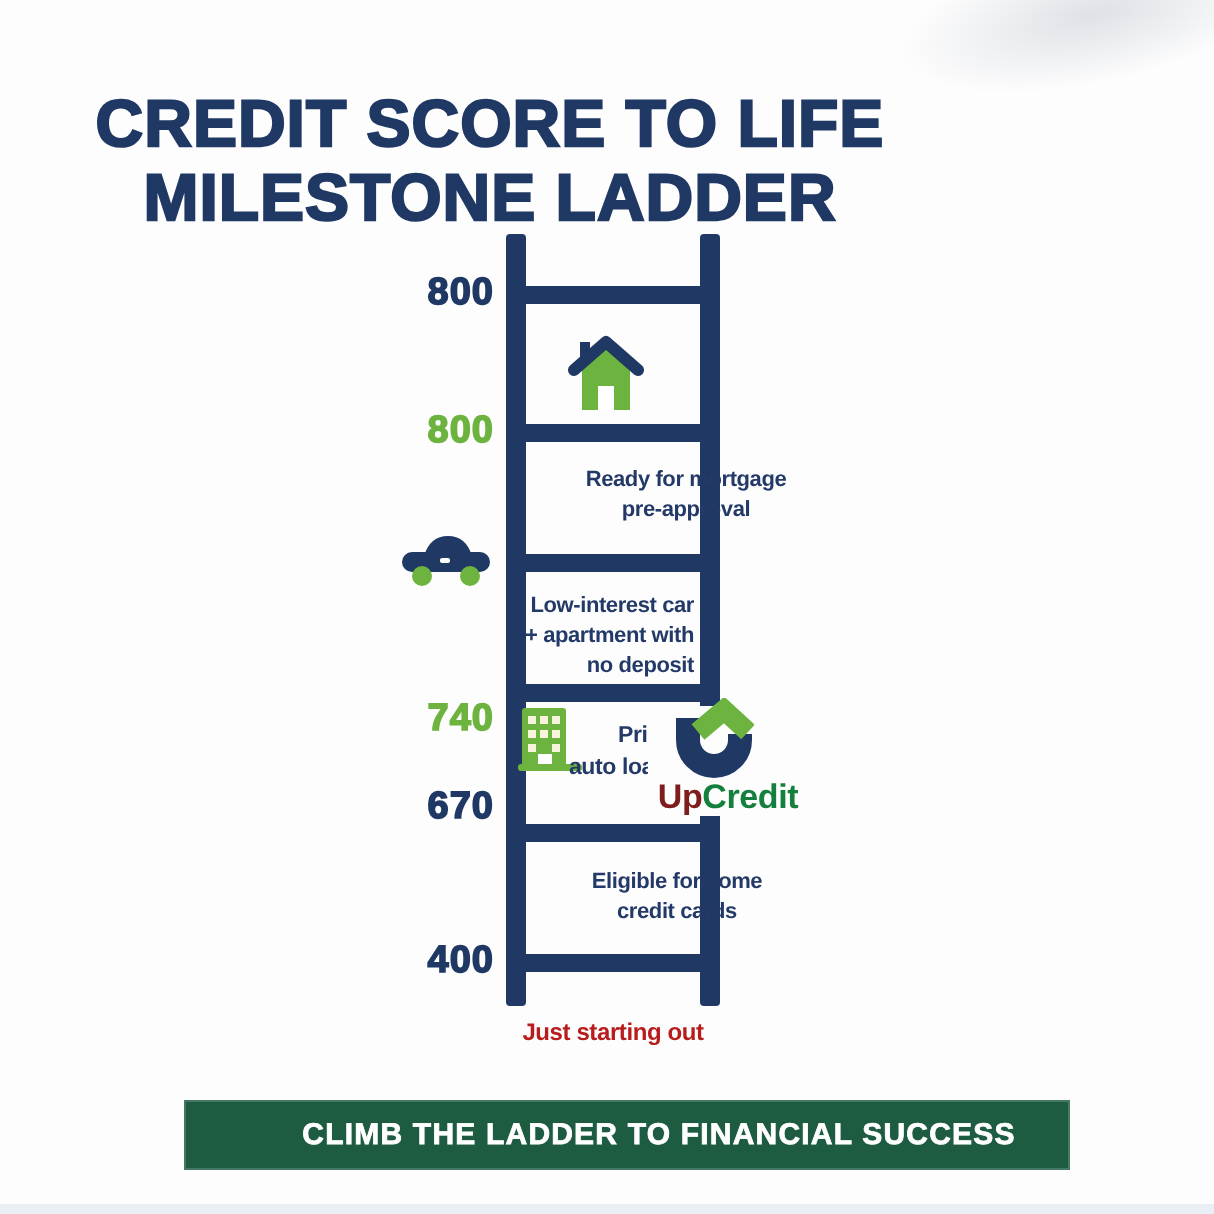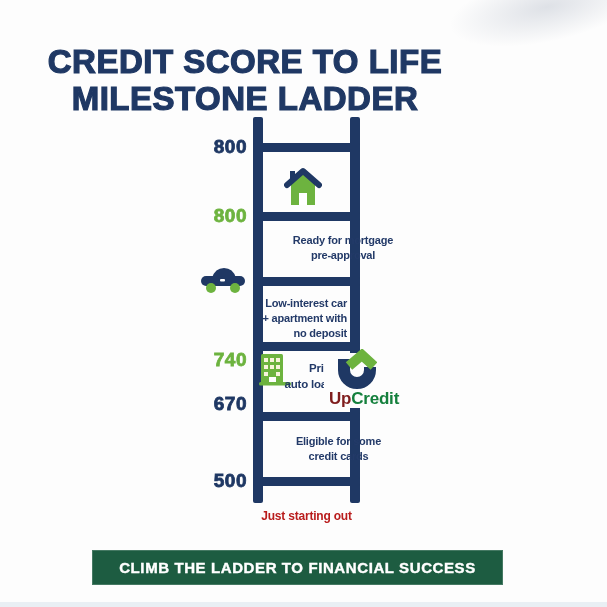--- a/index.html
+++ b/index.html
@@ -62,20 +62,21 @@
   .logo-text {
     position:absolute; left:0; bottom:-1px; width:80px; text-align:center;
     font-size:17px; font-weight:bold; letter-spacing:-0.2px; white-space:nowrap;
   }
   .logo-up { color:#7f1d1d; } .logo-credit { color:#15803d; }
 
   .banner {
     position:absolute; left:92px; top:550px; width:411px; height:35px;
     background:#1D5C41; display:flex; align-items:center; justify-content:center;
     box-shadow:inset 0 0 0 1px rgba(255,255,255,0.18);
+    padding-left:32px;
   }
   .banner-text {
     color:#FFFFFF; font-weight:bold; font-size:15px; letter-spacing:0.6px;
     -webkit-text-stroke:0.4px #FFFFFF; white-space:nowrap;
   }
 </style>
 </head>
 <body>
 
 <div class="poster">
@@ -90,21 +91,21 @@
   <div class="rung rung-2"></div>
   <div class="rung rung-3"></div>
   <div class="rung rung-4"></div>
   <div class="rung rung-5"></div>
   <div class="rung rung-6"></div>
 
   <div class="score score-navy score-1">800</div>
   <div class="score score-green score-2">800</div>
   <div class="score score-green score-3">740</div>
   <div class="score score-navy score-4">670</div>
-  <div class="score score-navy score-5">500</div>
+  <div class="score score-navy score-5">400</div>
 
   <span class="icon house-icon">
     <svg width="38" height="44" viewBox="0 0 38 44">
       <polygon points="7,18 19,8 31,18 31,40 7,40" fill="#6DB33F"></polygon>
       <rect x="15" y="28" width="8" height="12" fill="#FFFFFF"></rect>
       <rect x="6" y="6" width="5" height="8" fill="#1F3864"></rect>
       <path d="M3,20 L19,6 L35,20" fill="none" stroke="#1F3864" stroke-width="6" stroke-linecap="round" stroke-linejoin="round"></path>
     </svg>
   </span>
 

